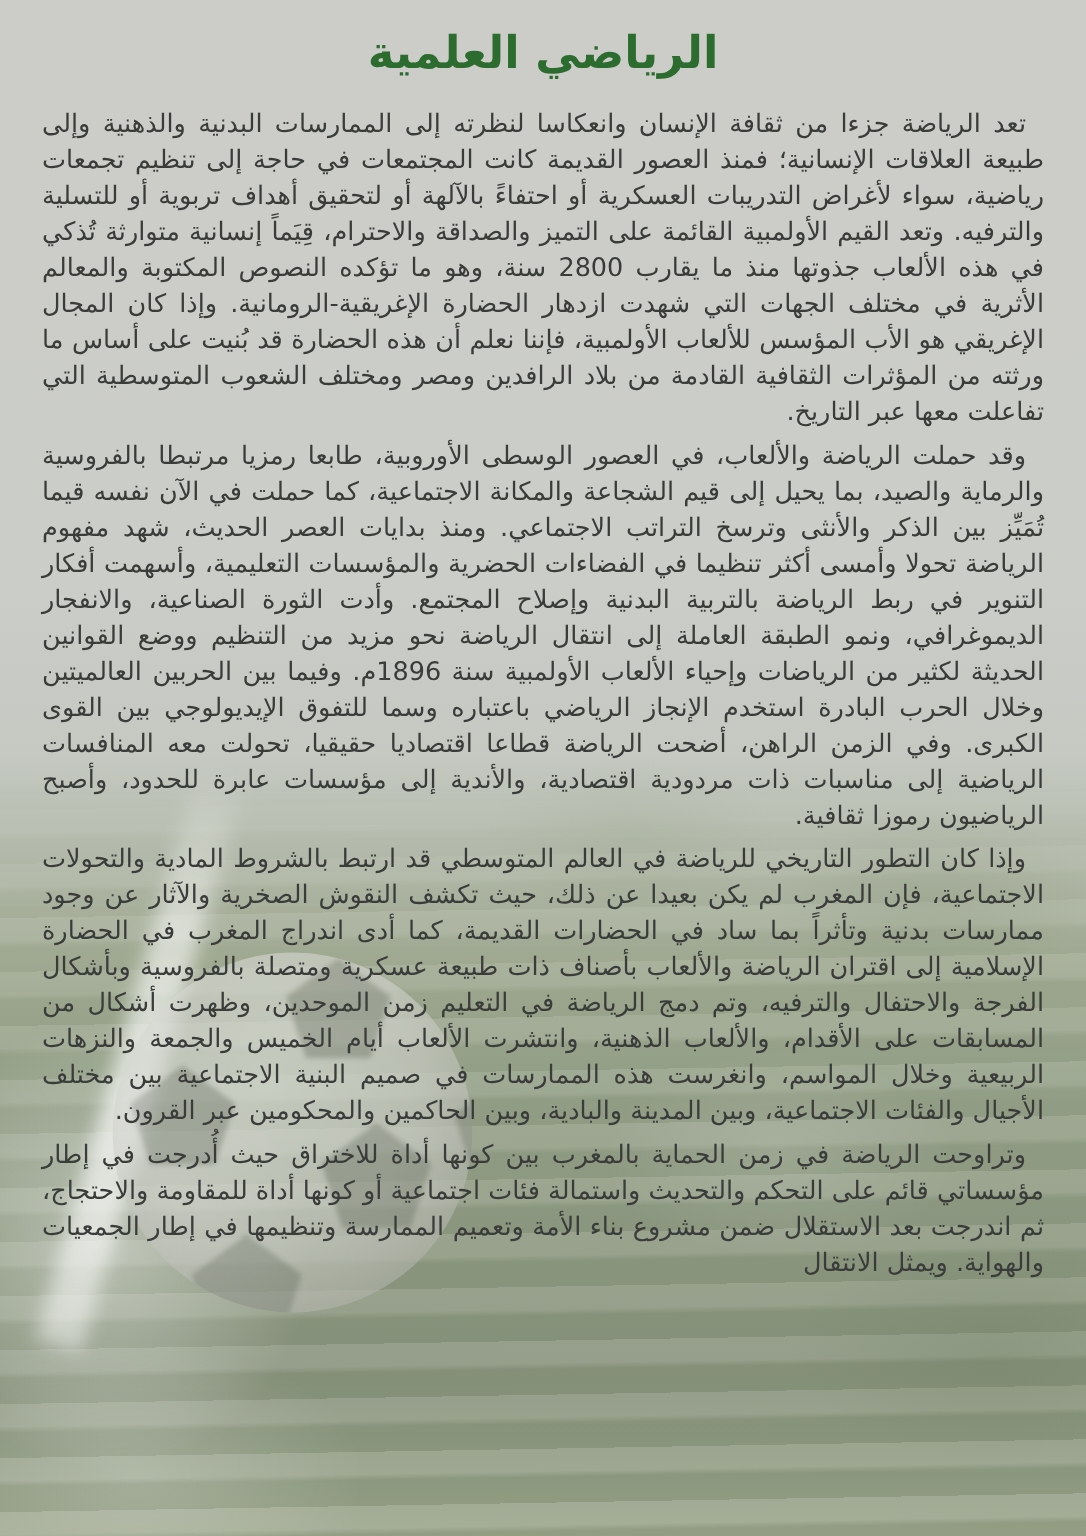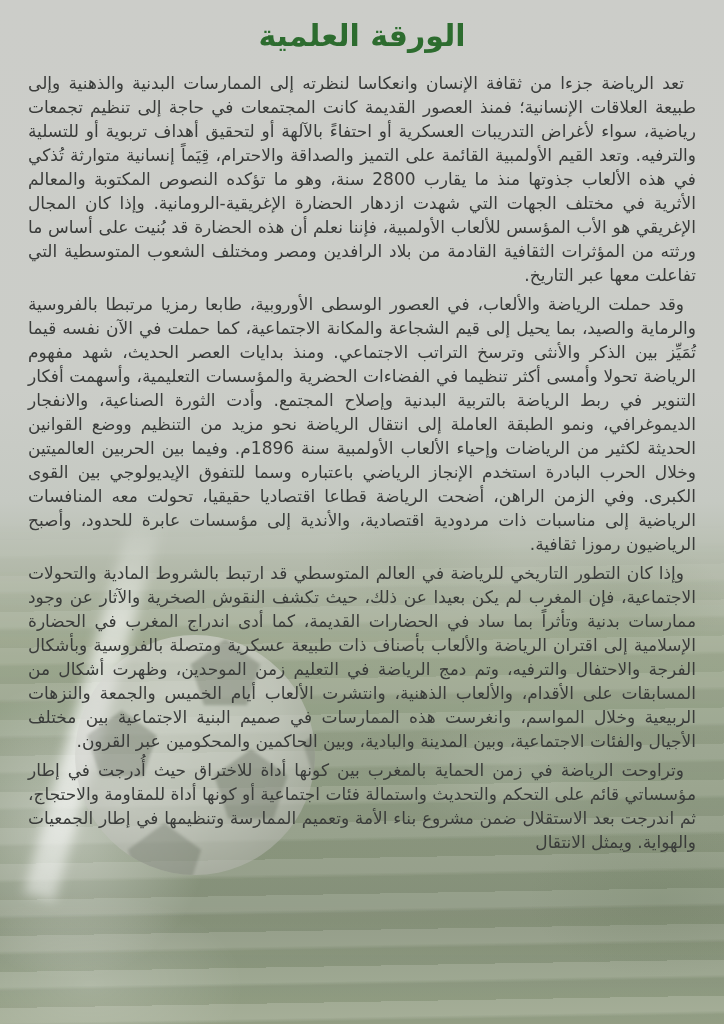--- a/index.html
+++ b/index.html
@@ -89,20 +89,20 @@
         <polygon points="150,6 184.2,30.9 171.2,71.1 128.8,71.1 115.8,30.9"></polygon>
         <polygon points="48,76 82.2,100.9 69.2,141.1 26.8,141.1 13.8,100.9"></polygon>
         <polygon points="175,114 211.1,140.3 197.3,182.7 152.7,182.7 138.9,140.3"></polygon>
         <polygon points="90,187 126.1,213.3 112.3,255.7 67.7,255.7 53.9,213.3"></polygon>
         <polygon points="262,82 298.1,108.3 284.3,150.7 239.7,150.7 225.9,108.3"></polygon>
       </g>
     </svg>
   </div>
 
   <div class="content">
-    <h1 class="title">الورقة العلمية</h1>
+    <h1 class="title">الرياضي العلمية</h1>
     <p class="para">تعد الرياضة جزءا من ثقافة الإنسان وانعكاسا لنظرته إلى الممارسات البدنية والذهنية وإلى طبيعة العلاقات الإنسانية؛ فمنذ العصور القديمة كانت المجتمعات في حاجة إلى تنظيم تجمعات رياضية، سواء لأغراض التدريبات العسكرية أو احتفاءً بالآلهة أو لتحقيق أهداف تربوية أو للتسلية والترفيه. وتعد القيم الأولمبية القائمة على التميز والصداقة والاحترام، قِيَماً إنسانية متوارثة تُذكي في هذه الألعاب جذوتها منذ ما يقارب 2800 سنة، وهو ما تؤكده النصوص المكتوبة والمعالم الأثرية في مختلف الجهات التي شهدت ازدهار الحضارة الإغريقية-الرومانية. وإذا كان المجال الإغريقي هو الأب المؤسس للألعاب الأولمبية، فإننا نعلم أن هذه الحضارة قد بُنيت على أساس ما ورثته من المؤثرات الثقافية القادمة من بلاد الرافدين ومصر ومختلف الشعوب المتوسطية التي تفاعلت معها عبر التاريخ.</p>
     <p class="para">وقد حملت الرياضة والألعاب، في العصور الوسطى الأوروبية، طابعا رمزيا مرتبطا بالفروسية والرماية والصيد، بما يحيل إلى قيم الشجاعة والمكانة الاجتماعية، كما حملت في الآن نفسه قيما تُمَيِّز بين الذكر والأنثى وترسخ التراتب الاجتماعي. ومنذ بدايات العصر الحديث، شهد مفهوم الرياضة تحولا وأمسى أكثر تنظيما في الفضاءات الحضرية والمؤسسات التعليمية، وأسهمت أفكار التنوير في ربط الرياضة بالتربية البدنية وإصلاح المجتمع. وأدت الثورة الصناعية، والانفجار الديموغرافي، ونمو الطبقة العاملة إلى انتقال الرياضة نحو مزيد من التنظيم ووضع القوانين الحديثة لكثير من الرياضات وإحياء الألعاب الأولمبية سنة 1896م. وفيما بين الحربين العالميتين وخلال الحرب البادرة استخدم الإنجاز الرياضي باعتباره وسما للتفوق الإيديولوجي بين القوى الكبرى. وفي الزمن الراهن، أضحت الرياضة قطاعا اقتصاديا حقيقيا، تحولت معه المنافسات الرياضية إلى مناسبات ذات مردودية اقتصادية، والأندية إلى مؤسسات عابرة للحدود، وأصبح الرياضيون رموزا ثقافية.</p>
     <p class="para">وإذا كان التطور التاريخي للرياضة في العالم المتوسطي قد ارتبط بالشروط المادية والتحولات الاجتماعية، فإن المغرب لم يكن بعيدا عن ذلك، حيث تكشف النقوش الصخرية والآثار عن وجود ممارسات بدنية وتأثراً بما ساد في الحضارات القديمة، كما أدى اندراج المغرب في الحضارة الإسلامية إلى اقتران الرياضة والألعاب بأصناف ذات طبيعة عسكرية ومتصلة بالفروسية وبأشكال الفرجة والاحتفال والترفيه، وتم دمج الرياضة في التعليم زمن الموحدين، وظهرت أشكال من المسابقات على الأقدام، والألعاب الذهنية، وانتشرت الألعاب أيام الخميس والجمعة والنزهات الربيعية وخلال المواسم، وانغرست هذه الممارسات في صميم البنية الاجتماعية بين مختلف الأجيال والفئات الاجتماعية، وبين المدينة والبادية، وبين الحاكمين والمحكومين عبر القرون.</p>
     <p class="para">وتراوحت الرياضة في زمن الحماية بالمغرب بين كونها أداة للاختراق حيث أُدرجت في إطار مؤسساتي قائم على التحكم والتحديث واستمالة فئات اجتماعية أو كونها أداة للمقاومة والاحتجاج، ثم اندرجت بعد الاستقلال ضمن مشروع بناء الأمة وتعميم الممارسة وتنظيمها في إطار الجمعيات والهواية. ويمثل الانتقال</p>
   </div>
 
 </div>
 
 </body></html>

